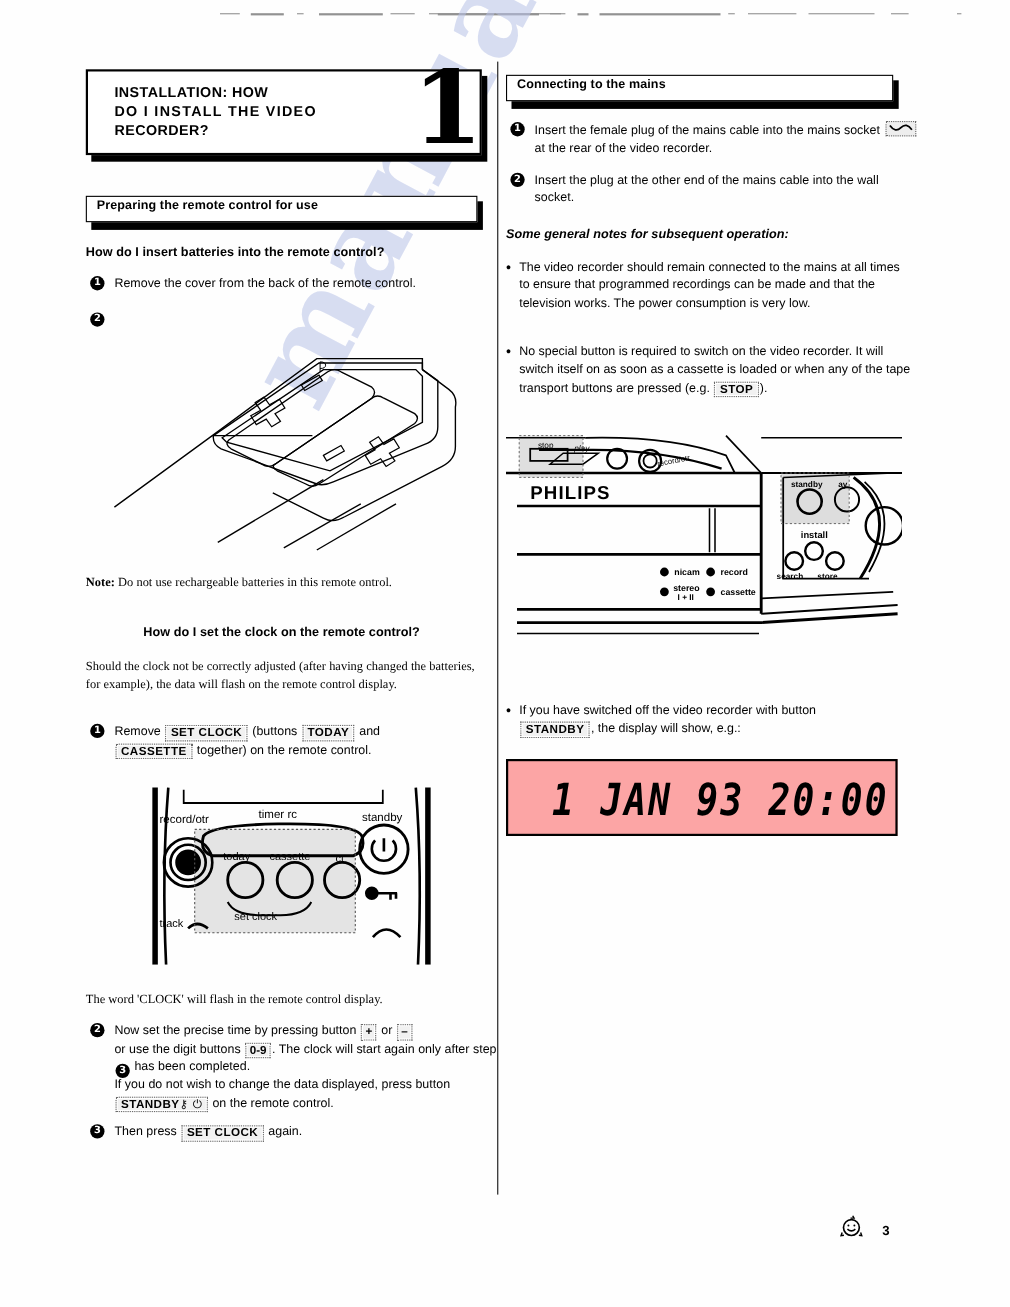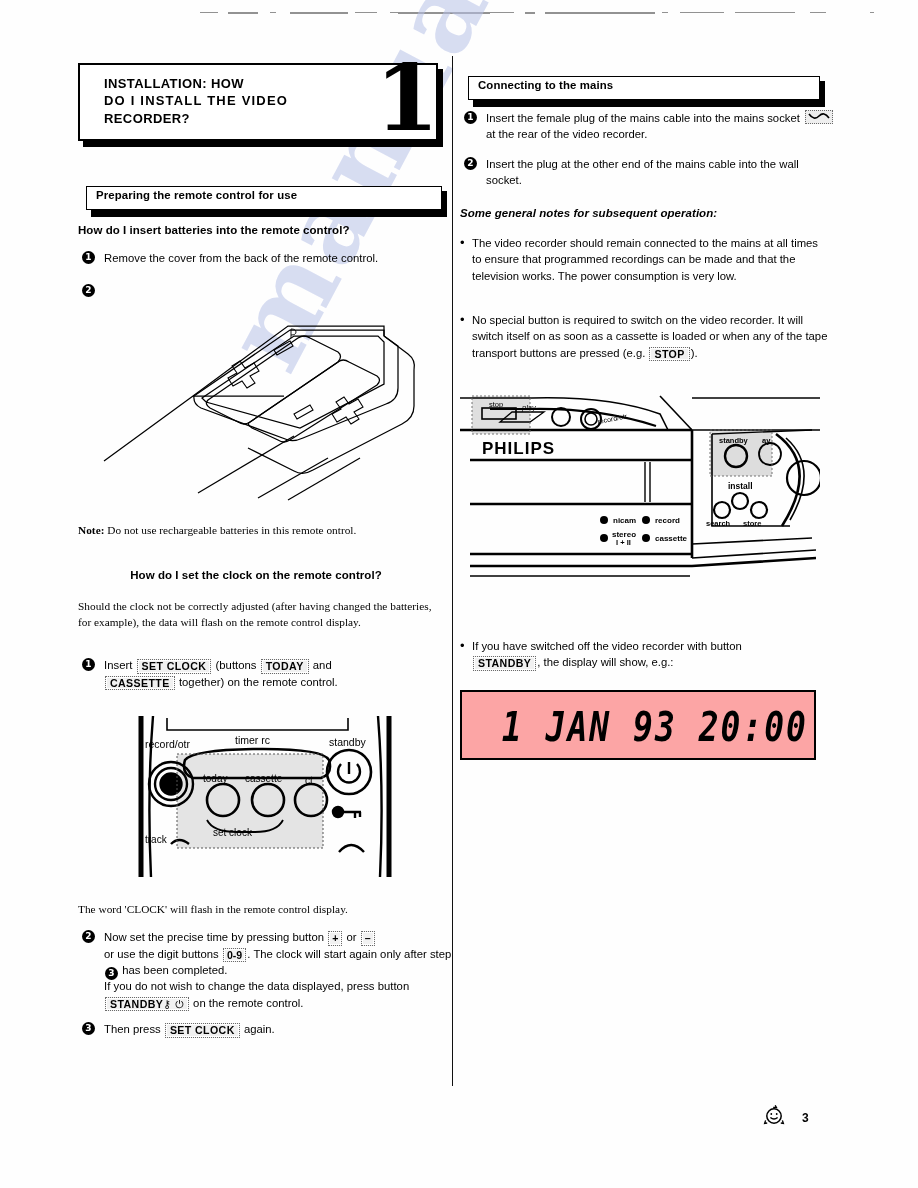--- a/index.html
+++ b/index.html
@@ -43,21 +43,21 @@
     font-size:13px;font-weight:700;line-height:1.33;letter-spacing:.4px;
   }
   .chapter h1 .l2{letter-spacing:1.2px;}
   .bignum{
     position:absolute;right:-3px;top:-5px;
     font-family:"DejaVu Serif", serif;
     font-size:92px;font-weight:700;line-height:.84;color:#000;
   }
 
   
-  .secbar{position:relative;height:26px;margin:8px;}
+  .secbar{position:relative;height:26px;margin:0;}
   .secbar .shadow{position:absolute;left:5px;top:5px;right:-5px;height:26px;background:#000;}
   .secbar .box{position:absolute;left:0;top:0;right:0;height:22px;background:#fff;border:1.6px solid #000;}
   .secbar span{
     position:absolute;left:10px;top:3px;
     font-size:11.4px;font-weight:700;letter-spacing:.1px;
   }
 
   
   .h-q{font-size:11.5px;font-weight:700;line-height:1.42;margin:0;letter-spacing:.05px;}
   .p{font-size:11.3px;line-height:1.45;margin:0;letter-spacing:.02px;font-family:Liberation Serif, serif;}
@@ -205,21 +205,21 @@
       <b>Note:</b>
       <span>Do not use rechargeable batteries in this remote ontrol.</span>
     </p>
 
     <p class="h-q" style="position:absolute;top:567px;left:0;width:356px;text-align:center;">How do I set the clock on the remote control?</p>
 
     <p class="p" style="position:absolute;top:598px;left:0;width:356px;">Should the clock not be correctly adjusted (after having changed the batteries, for example), the data will flash on the remote control display.</p>
 
     <div class="step" style="position:absolute;top:657px;left:4px;width:352px;">
       <span class="bullnum">1</span>
-      <span>Insert</span>
+      <span>Remove</span>
       <span class="key">SET  CLOCK</span>
       <span>(buttons</span>
       <span class="key">TODAY</span>
       <span>and</span><br>
       <span class="key">CASSETTE</span>
       <span>together) on the remote control.</span>
     </div>
 
     <div class="fig" style="left:55px;top:712px;width:290px;height:165px;">
       <svg width="290" height="165" viewBox="0 0 290 165" fill="none" stroke="#000">

